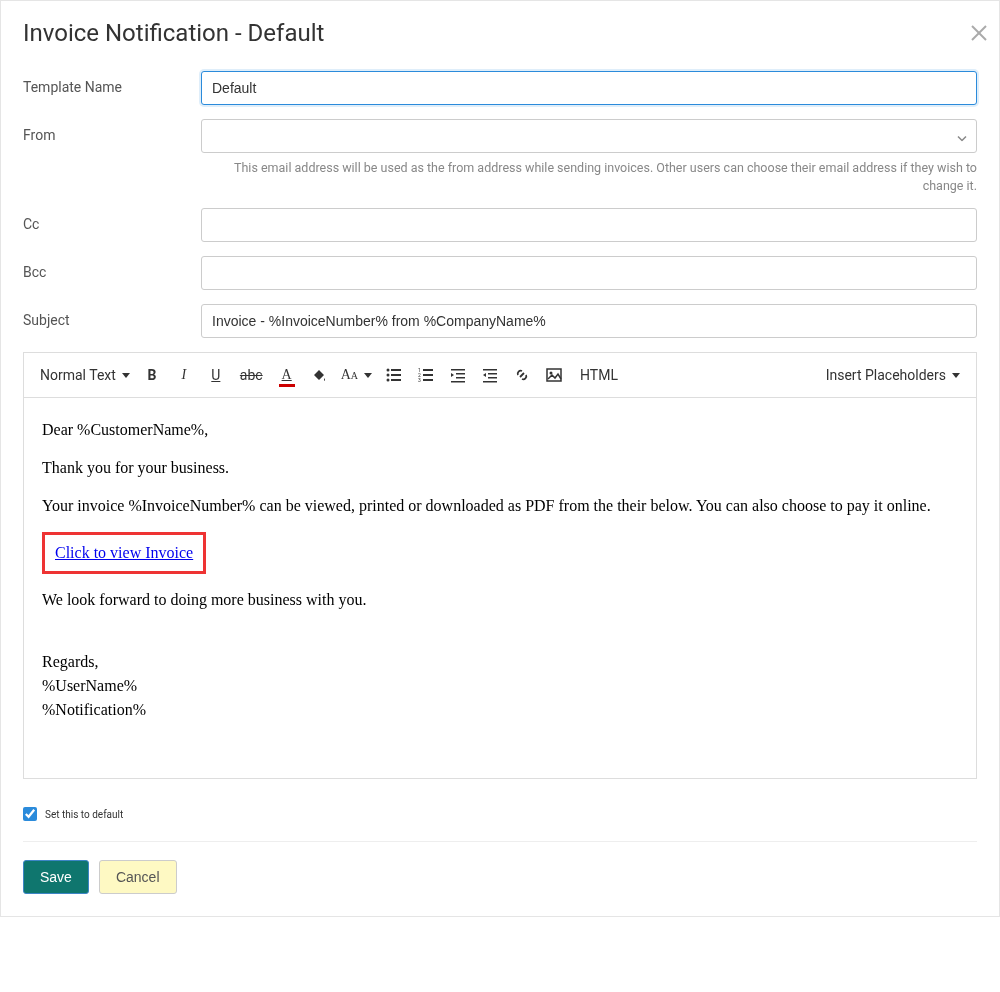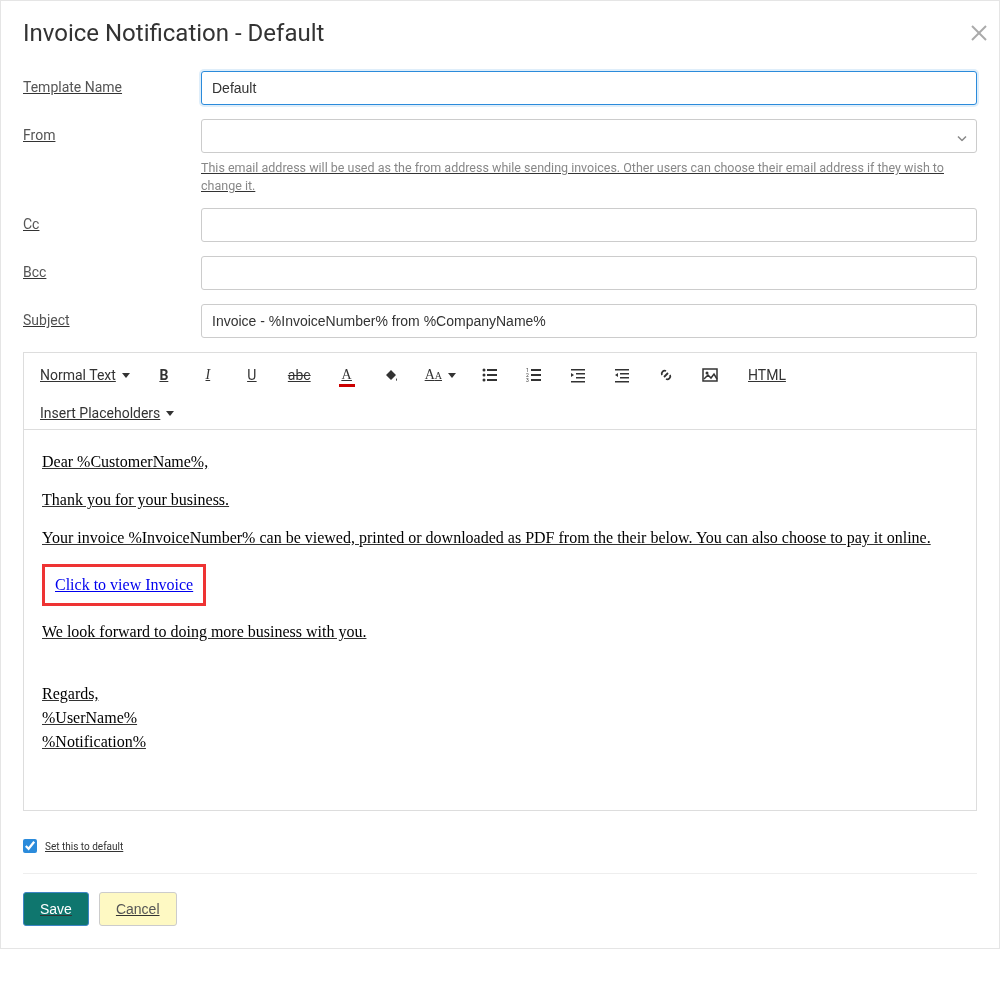--- a/index.html
+++ b/index.html
@@ -2,32 +2,32 @@
 <html><head>
 <meta charset="utf-8">
 <style>
 * { box-sizing: border-box; margin: 0; padding: 0; }
 body { font-family: -apple-system, BlinkMacSystemFont, "Segoe UI", Roboto, sans-serif; background: #fff; color: #333; }
 .modal { width: 1000px; border: 1px solid #e5e5e5; background: #fff; }
 .modal-header { display: flex; justify-content: space-between; align-items: center; padding: 18px 6px 24px 22px; }
 .modal-title { font-size: 24px; font-weight: 400; color: #333; }
 .close-btn { width: 28px; height: 28px; cursor: pointer; display: flex; align-items: center; justify-content: center; }
 .close-btn svg { stroke: #aaa; stroke-width: 2; }
-.modal-body { padding: 0 22px 22px 22px; text-decoration: underline; }
+.modal-body { padding: 0 22px 22px 22px; }
 .form-row { display: flex; align-items: flex-start; margin-bottom: 14px; }
 .form-label { width: 178px; flex-shrink: 0; font-size: 14px; color: #555; padding-top: 8px; }
 .form-field { flex: 1; }
 .text-input { width: 100%; height: 34px; padding: 6px 10px; border: 1px solid #ccc; border-radius: 3px; font-size: 14px; color: #333; }
 .text-input.focused { border-color: #2b8bdb; box-shadow: 0 0 0 2px rgba(43,139,219,0.15); outline: none; }
 .select-wrap { position: relative; width: 100%; }
 .select-input { width: 100%; height: 34px; padding: 6px 30px 6px 10px; border: 1px solid #ccc; border-radius: 3px; font-size: 14px; background: #fff; cursor: pointer; }
 .select-caret { position: absolute; right: 10px; top: 50%; transform: translateY(-50%); pointer-events: none; }
-.help-text { font-size: 12.5px; color: #888; margin-top: 6px; line-height: 1.4; }
+.help-text { font-size: 12.5px; color: #888; margin-top: 6px; line-height: 1.4; text-align: right; }
 .editor-container { border: 1px solid #ddd; margin-top: 6px; }
-.editor-toolbar { display: flex; align-items: center; padding: 8px 12px; border-bottom: 1px solid #ddd; gap: 16px; flex-wrap: wrap; }
+.editor-toolbar { display: flex; align-items: center; padding: 8px 12px; border-bottom: 1px solid #ddd; gap: 4px; flex-wrap: wrap; }
 .toolbar-item { display: flex; align-items: center; justify-content: center; min-width: 28px; height: 28px; cursor: pointer; font-size: 14px; color: #333; padding: 0 6px; }
 .toolbar-dropdown { display: flex; align-items: center; gap: 4px; cursor: pointer; font-size: 14px; color: #333; padding: 0 4px; }
 .toolbar-spacer { flex: 1; }
 .caret-down { display: inline-block; width: 0; height: 0; border-left: 4px solid transparent; border-right: 4px solid transparent; border-top: 5px solid #333; margin-left: 2px; }
 .editor-body { padding: 20px 18px; min-height: 380px; font-family: Georgia, "Times New Roman", serif; font-size: 16px; color: #000; line-height: 1.5; }
 .editor-body p { margin-bottom: 14px; }
 .editor-body p.no-margin { margin-bottom: 0; }
 .highlight-link { display: inline-block; border: 3px solid #e33; padding: 6px 10px; }
 .highlight-link a { color: #0000ee; text-decoration: underline; margin-top: 32px; }
 .checkbox-row { display: flex; align-items: center; gap: 8px; margin-top: 28px; margin-bottom: 20px; }

